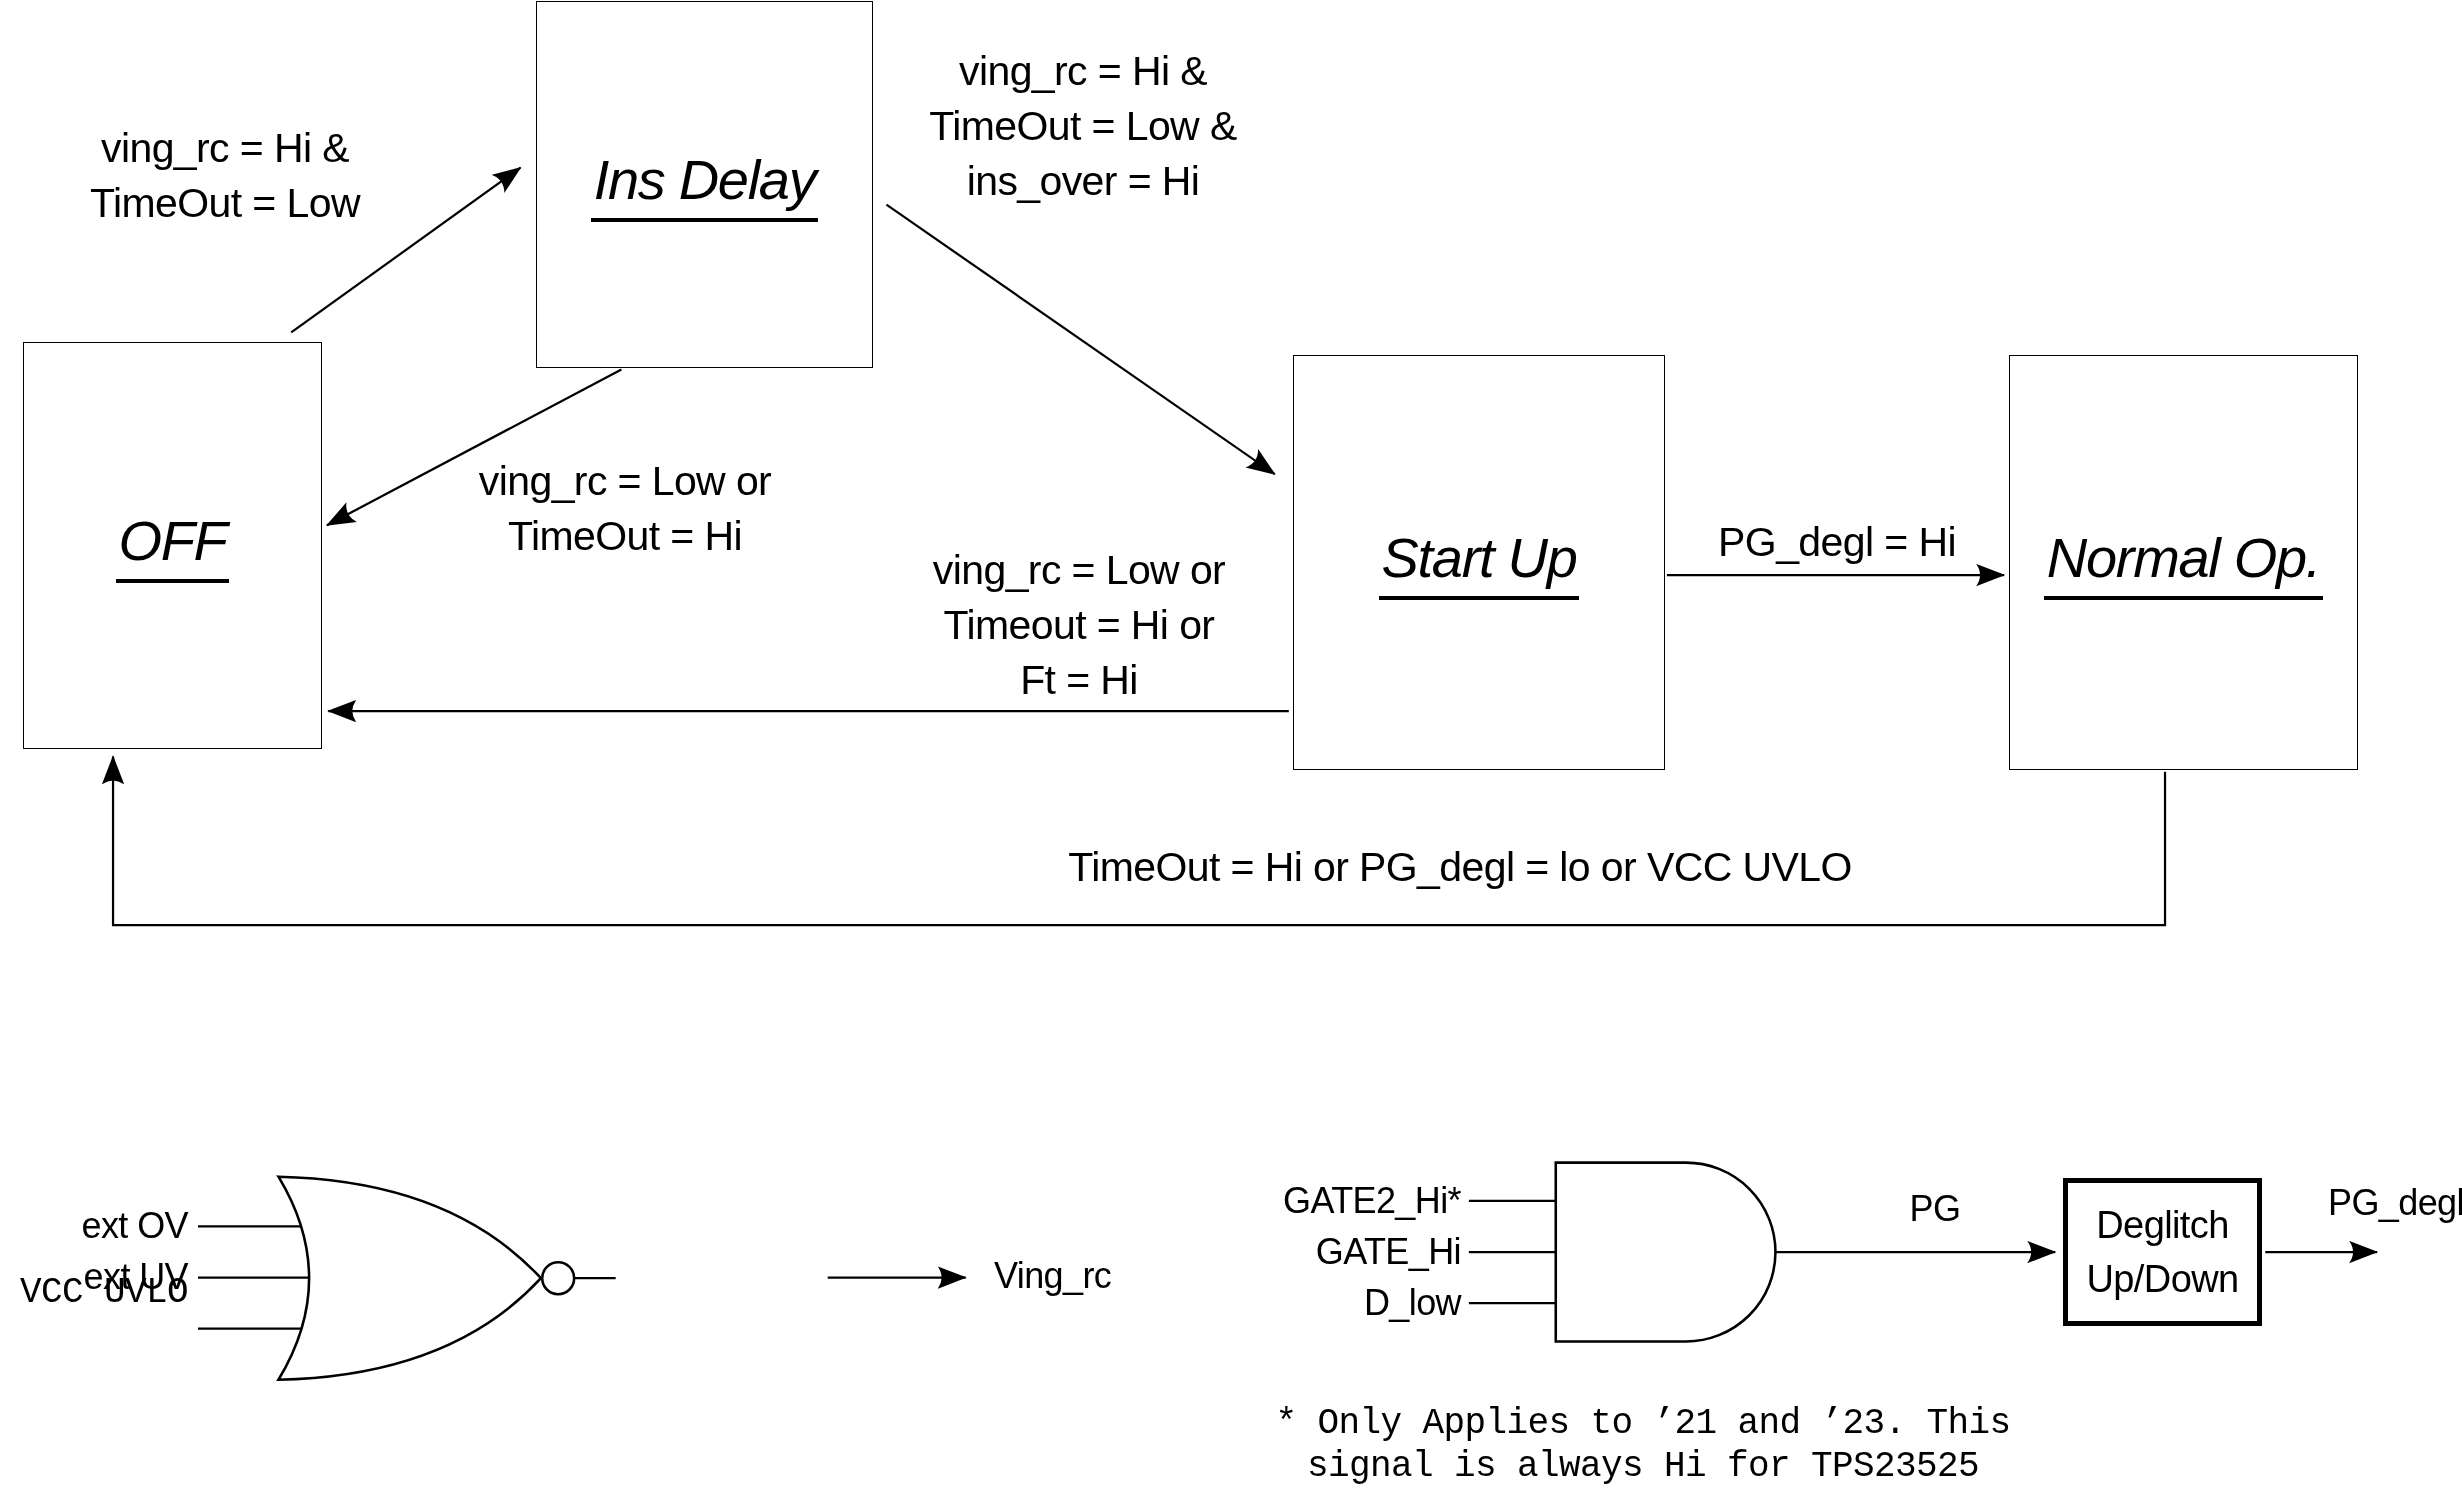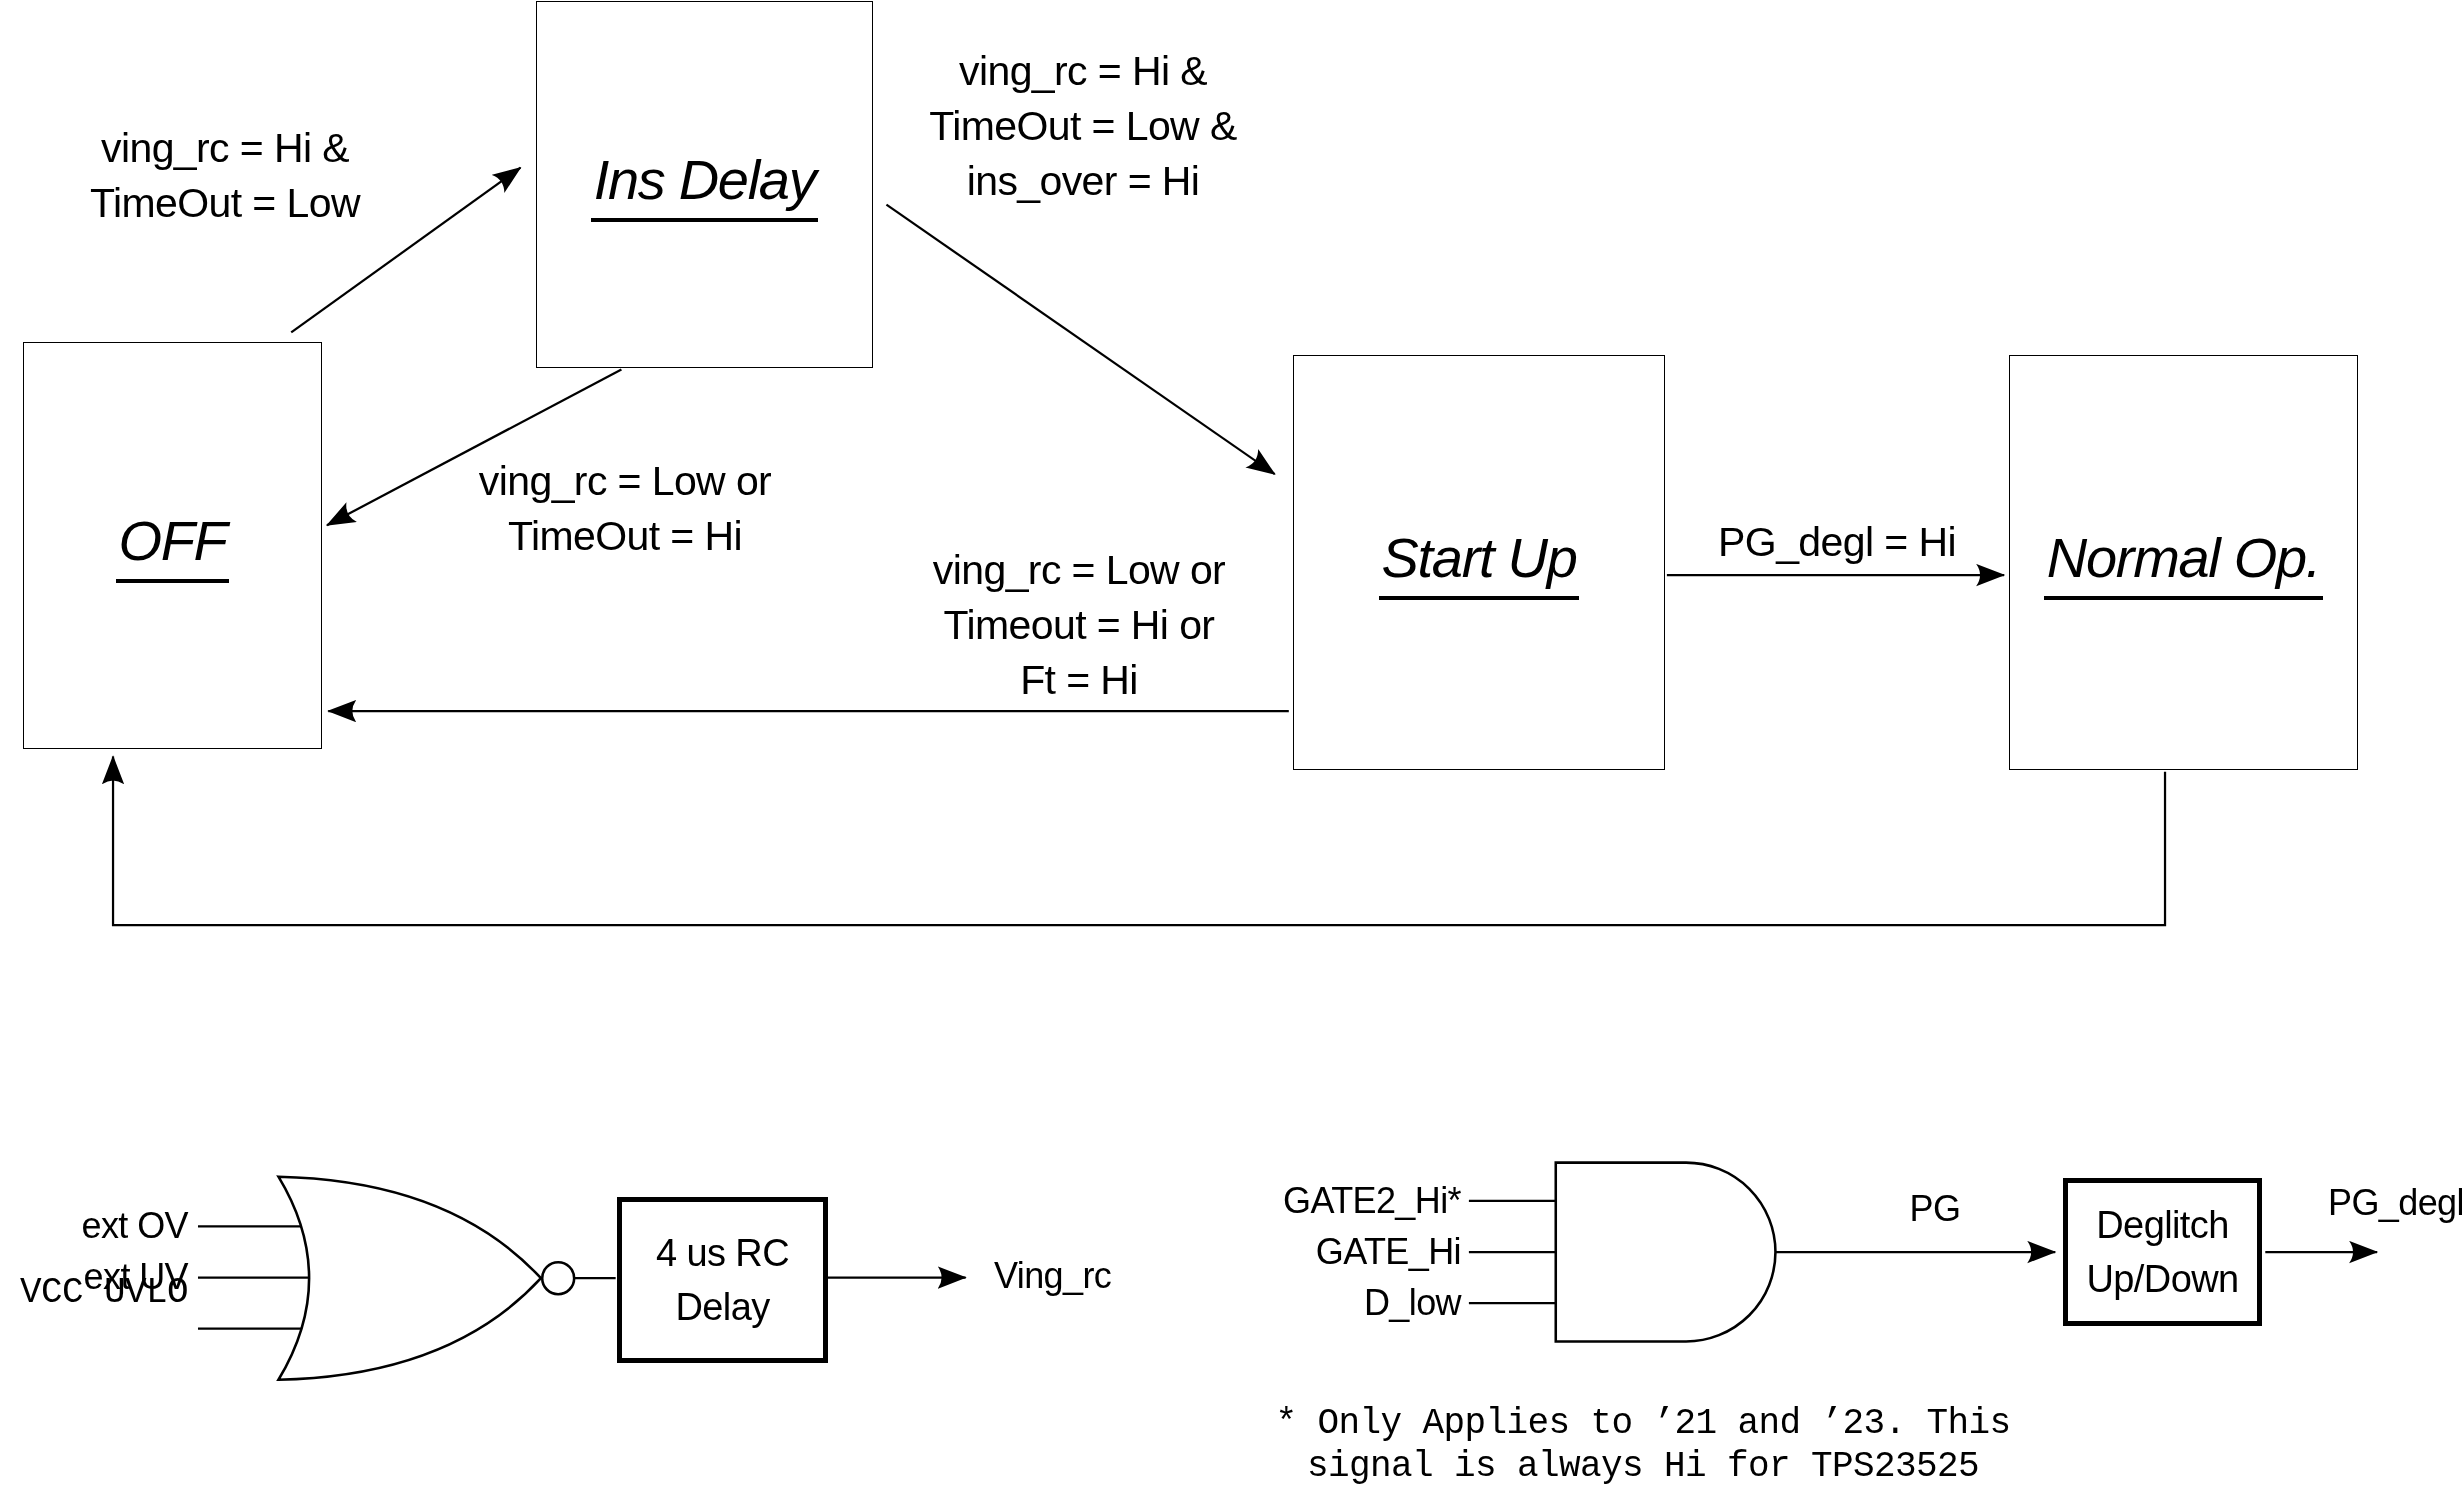--- a/index.html
+++ b/index.html
@@ -166,29 +166,28 @@
   <div class="cond" style="left:1079px; top:625px;">
     <div>ving_rc = Low or</div>
     <div>Timeout = Hi or</div>
     <div>Ft = Hi</div>
   </div>
 
   <div class="cond" style="left:1837px; top:542px;">
     <div>PG_degl = Hi</div>
   </div>
 
+  <div class="cond" style="left:1460px; top:867px;">
+    <div>TimeOut = Hi or PG_degl = lo or VCC UVLO</div>
+  </div>
 
   <div class="sig-right-aligned" style="left:188px; top:1226px;">ext OV</div>
   <div class="sig-right-aligned" style="left:188px; top:1277px;">ext UV</div>
   <div class="sig-right-aligned" style="left:188px; top:1292px;font-family:Liberation Mono, monospace;">VCC UVLO</div>
 
-  <div class="logic-block" style="left:617px; top:1197px; width:211px; height:166px;">
-    <div>4 us RC</div>
-    <div>Delay</div>
-  </div>
 
   <div class="sig-left-aligned" style="left:994px; top:1276px;">Ving_rc</div>
 
   <div class="sig-right-aligned" style="left:1461px; top:1201px;">GATE2_Hi*</div>
   <div class="sig-right-aligned" style="left:1461px; top:1252px;">GATE_Hi</div>
   <div class="sig-right-aligned" style="left:1461px; top:1303px;">D_low</div>
 
   <div class="sig-centered" style="left:1935px; top:1209px;">PG</div>
 
   <div class="logic-block" style="left:2063px; top:1178px; width:199px; height:148px; border-width:5.1px;">

